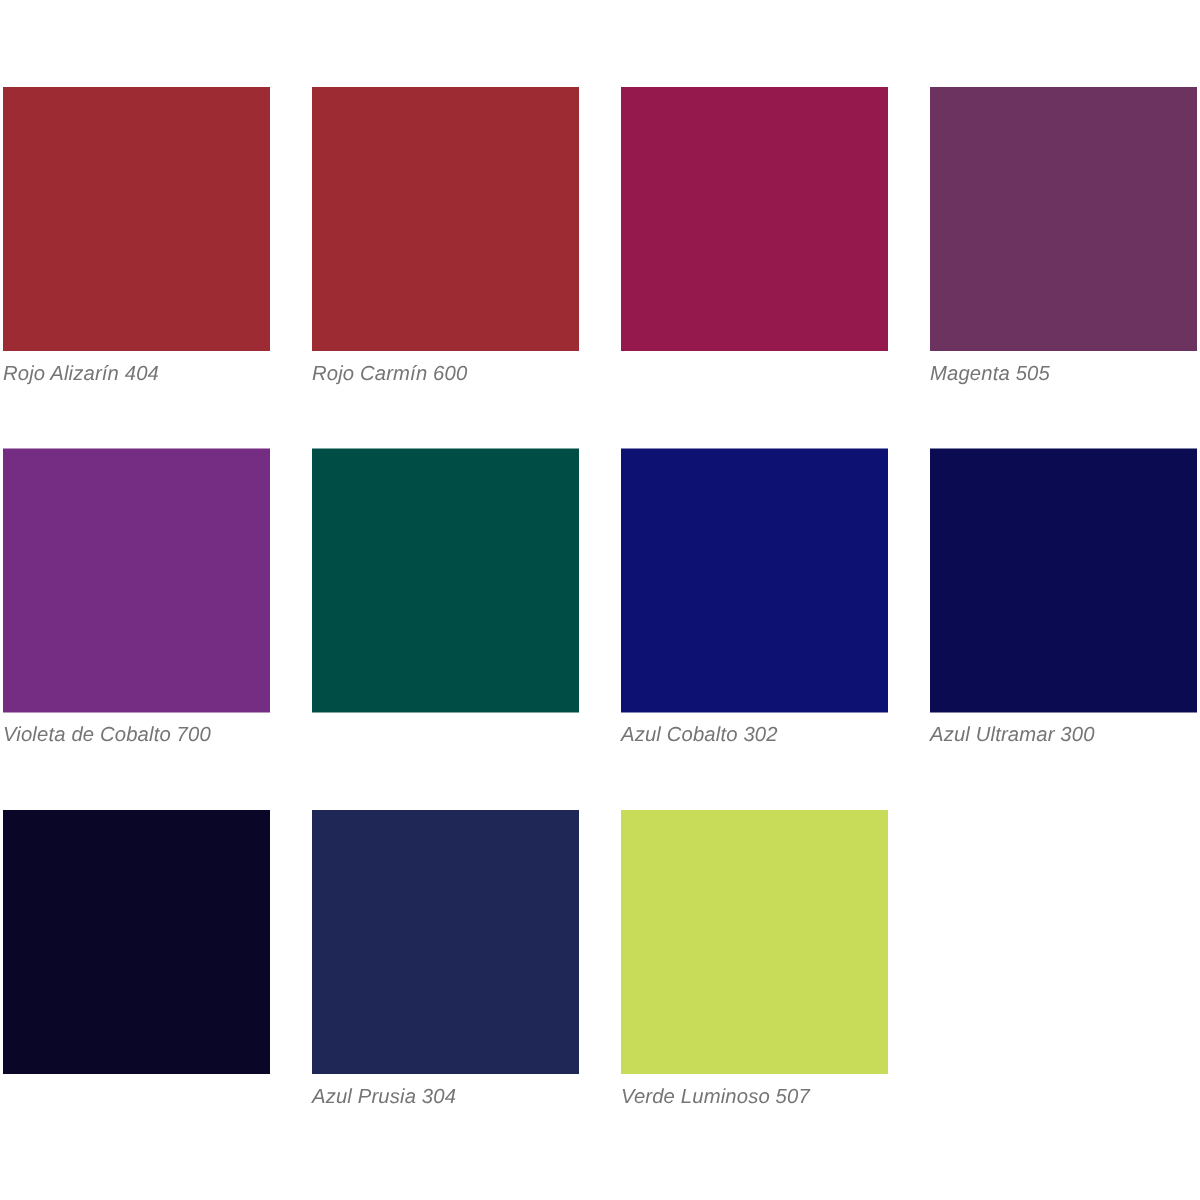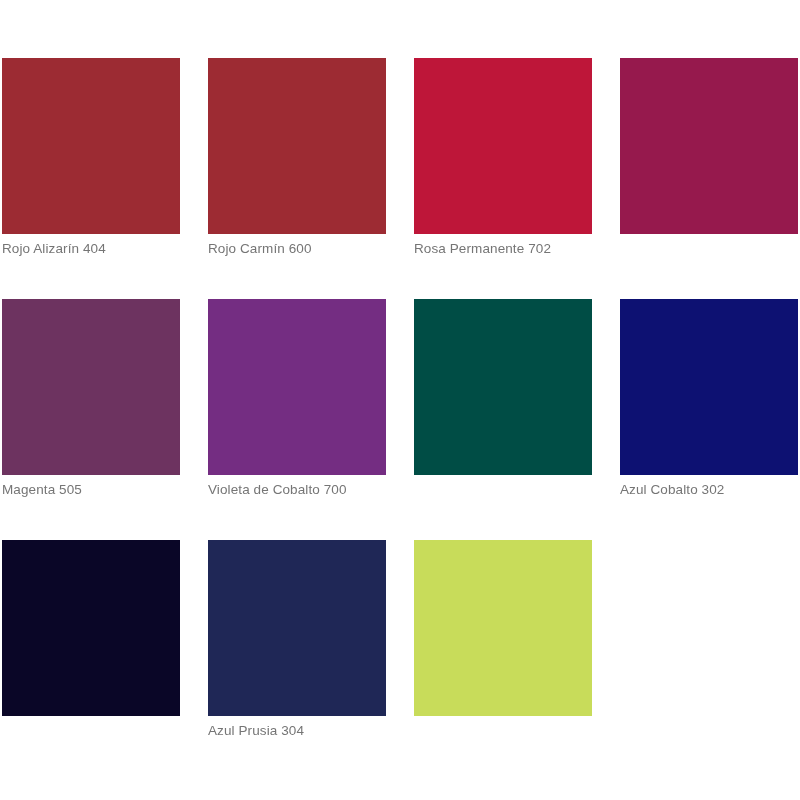--- a/index.html
+++ b/index.html
@@ -19,20 +19,21 @@
     height: 800px;
     box-sizing: border-box;
     padding: 58px 10px 0 2px;
   }
   .swatch-grid {
     display: grid;
     grid-template-columns: repeat(4, 178px);
     grid-column-gap: 28px;
     grid-row-gap: 42px;
     width: 740px;
+    font-style: italic;
   }
   .swatch-cell {
     width: 178px;
   }
   .swatch-chip {
     width: 178px;
     height: 176px;
     box-sizing: border-box;
     display: block;
   }
@@ -55,24 +56,20 @@
     <div class="swatch-cell">
       <span class="swatch-chip" style="background-color: rgb(156, 43, 51);"></span>
       <span class="swatch-label">Rojo Alizarín 404</span>
     </div>
 
     <div class="swatch-cell">
       <span class="swatch-chip" style="background-color: rgb(157, 43, 51);"></span>
       <span class="swatch-label">Rojo Carmín 600</span>
     </div>
 
-    <div class="swatch-cell">
-      <span class="swatch-chip" style="background-color: rgb(190, 22, 57);"></span>
-      <span class="swatch-label">Rosa Permanente 702</span>
-    </div>
 
     <div class="swatch-cell">
       <span class="swatch-chip" style="background-color: rgb(150, 25, 77);"></span>
     </div>
 
     <div class="swatch-cell">
       <span class="swatch-chip" style="background-color: rgb(109, 51, 96);"></span>
       <span class="swatch-label">Magenta 505</span>
     </div>
 
@@ -83,28 +80,33 @@
 
     <div class="swatch-cell">
       <span class="swatch-chip" style="background-color: rgb(0, 77, 69);"></span>
     </div>
 
     <div class="swatch-cell">
       <span class="swatch-chip" style="background-color: rgb(13, 17, 114);"></span>
       <span class="swatch-label">Azul Cobalto 302</span>
     </div>
 
+    <div class="swatch-cell">
+      <span class="swatch-chip" style="background-color: rgb(11, 11, 82);"></span>
+      <span class="swatch-label">Azul Ultramar 300</span>
+    </div>
 
     <div class="swatch-cell">
       <span class="swatch-chip" style="background-color: rgb(10, 6, 39);"></span>
     </div>
 
     <div class="swatch-cell">
       <span class="swatch-chip" style="background-color: rgb(31, 39, 86);"></span>
       <span class="swatch-label">Azul Prusia 304</span>
     </div>
 
     <div class="swatch-cell">
       <span class="swatch-chip" style="background-color: rgb(200, 220, 90);"></span>
+      <span class="swatch-label">Verde Luminoso 507</span>
     </div>
 
   </div>
 </div>
 
 </body></html>

